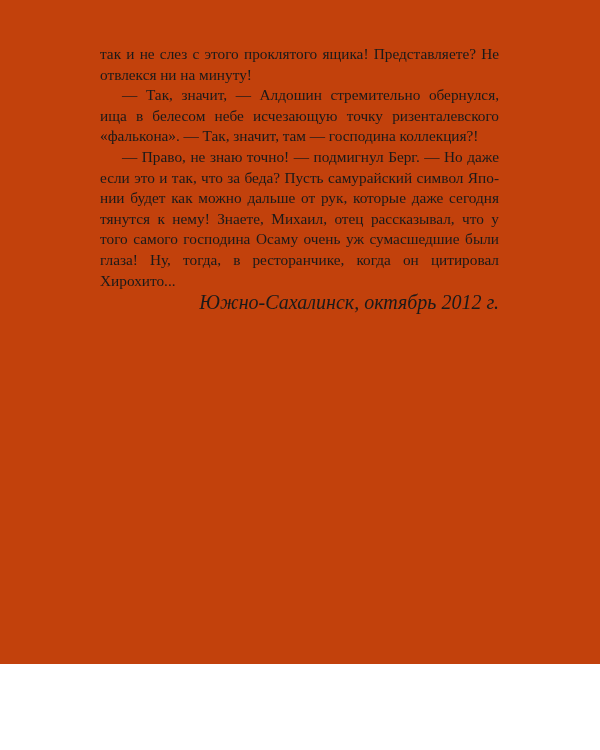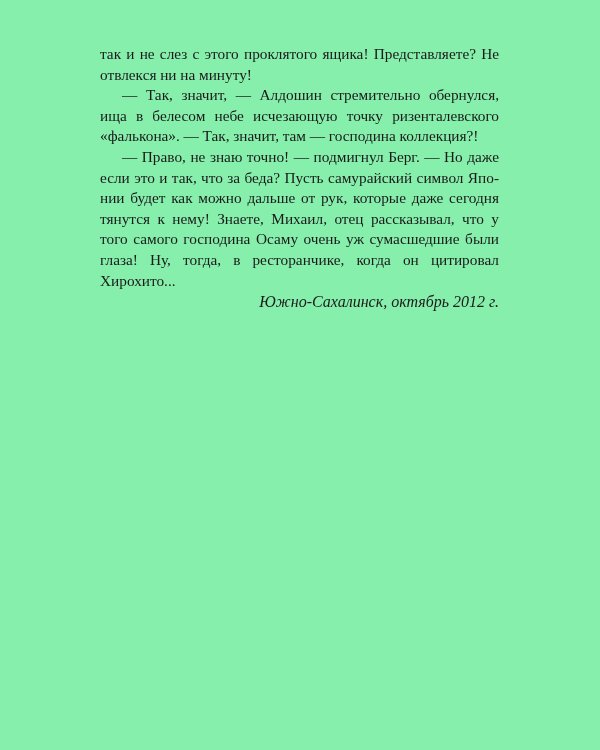--- a/index.html
+++ b/index.html
@@ -12,22 +12,22 @@
     height: 750px;
     background: #ffffff;
     font-family: "Liberation Serif", "DejaVu Serif", serif;
     color: #1a1a1a;
     overflow: hidden;
   }
 
   .page {
     position: relative;
     width: 600px;
-    height: 750px;
-    background: #86efac;
+    height: 664px;
+    background: #c2410c;
     box-sizing: border-box;
   }
 
   .text-block {
     position: absolute;
     left: 100px;
     top: 44px;
     width: 399px;
   }
 
@@ -47,21 +47,21 @@
     text-indent: 0;
   }
 
   .para.indented {
     text-indent: 22px;
   }
 
   .dateline {
     margin: 0;
     margin-top: 1px;
-    font-size: 16px;
+    font-size: 20px;
     line-height: 20.6px;
     font-style: italic;
     text-align: right;
     color: #1a1a1a;
   }
 
   .footer-zone {
     position: absolute;
     left: 0;
     top: 330px;

